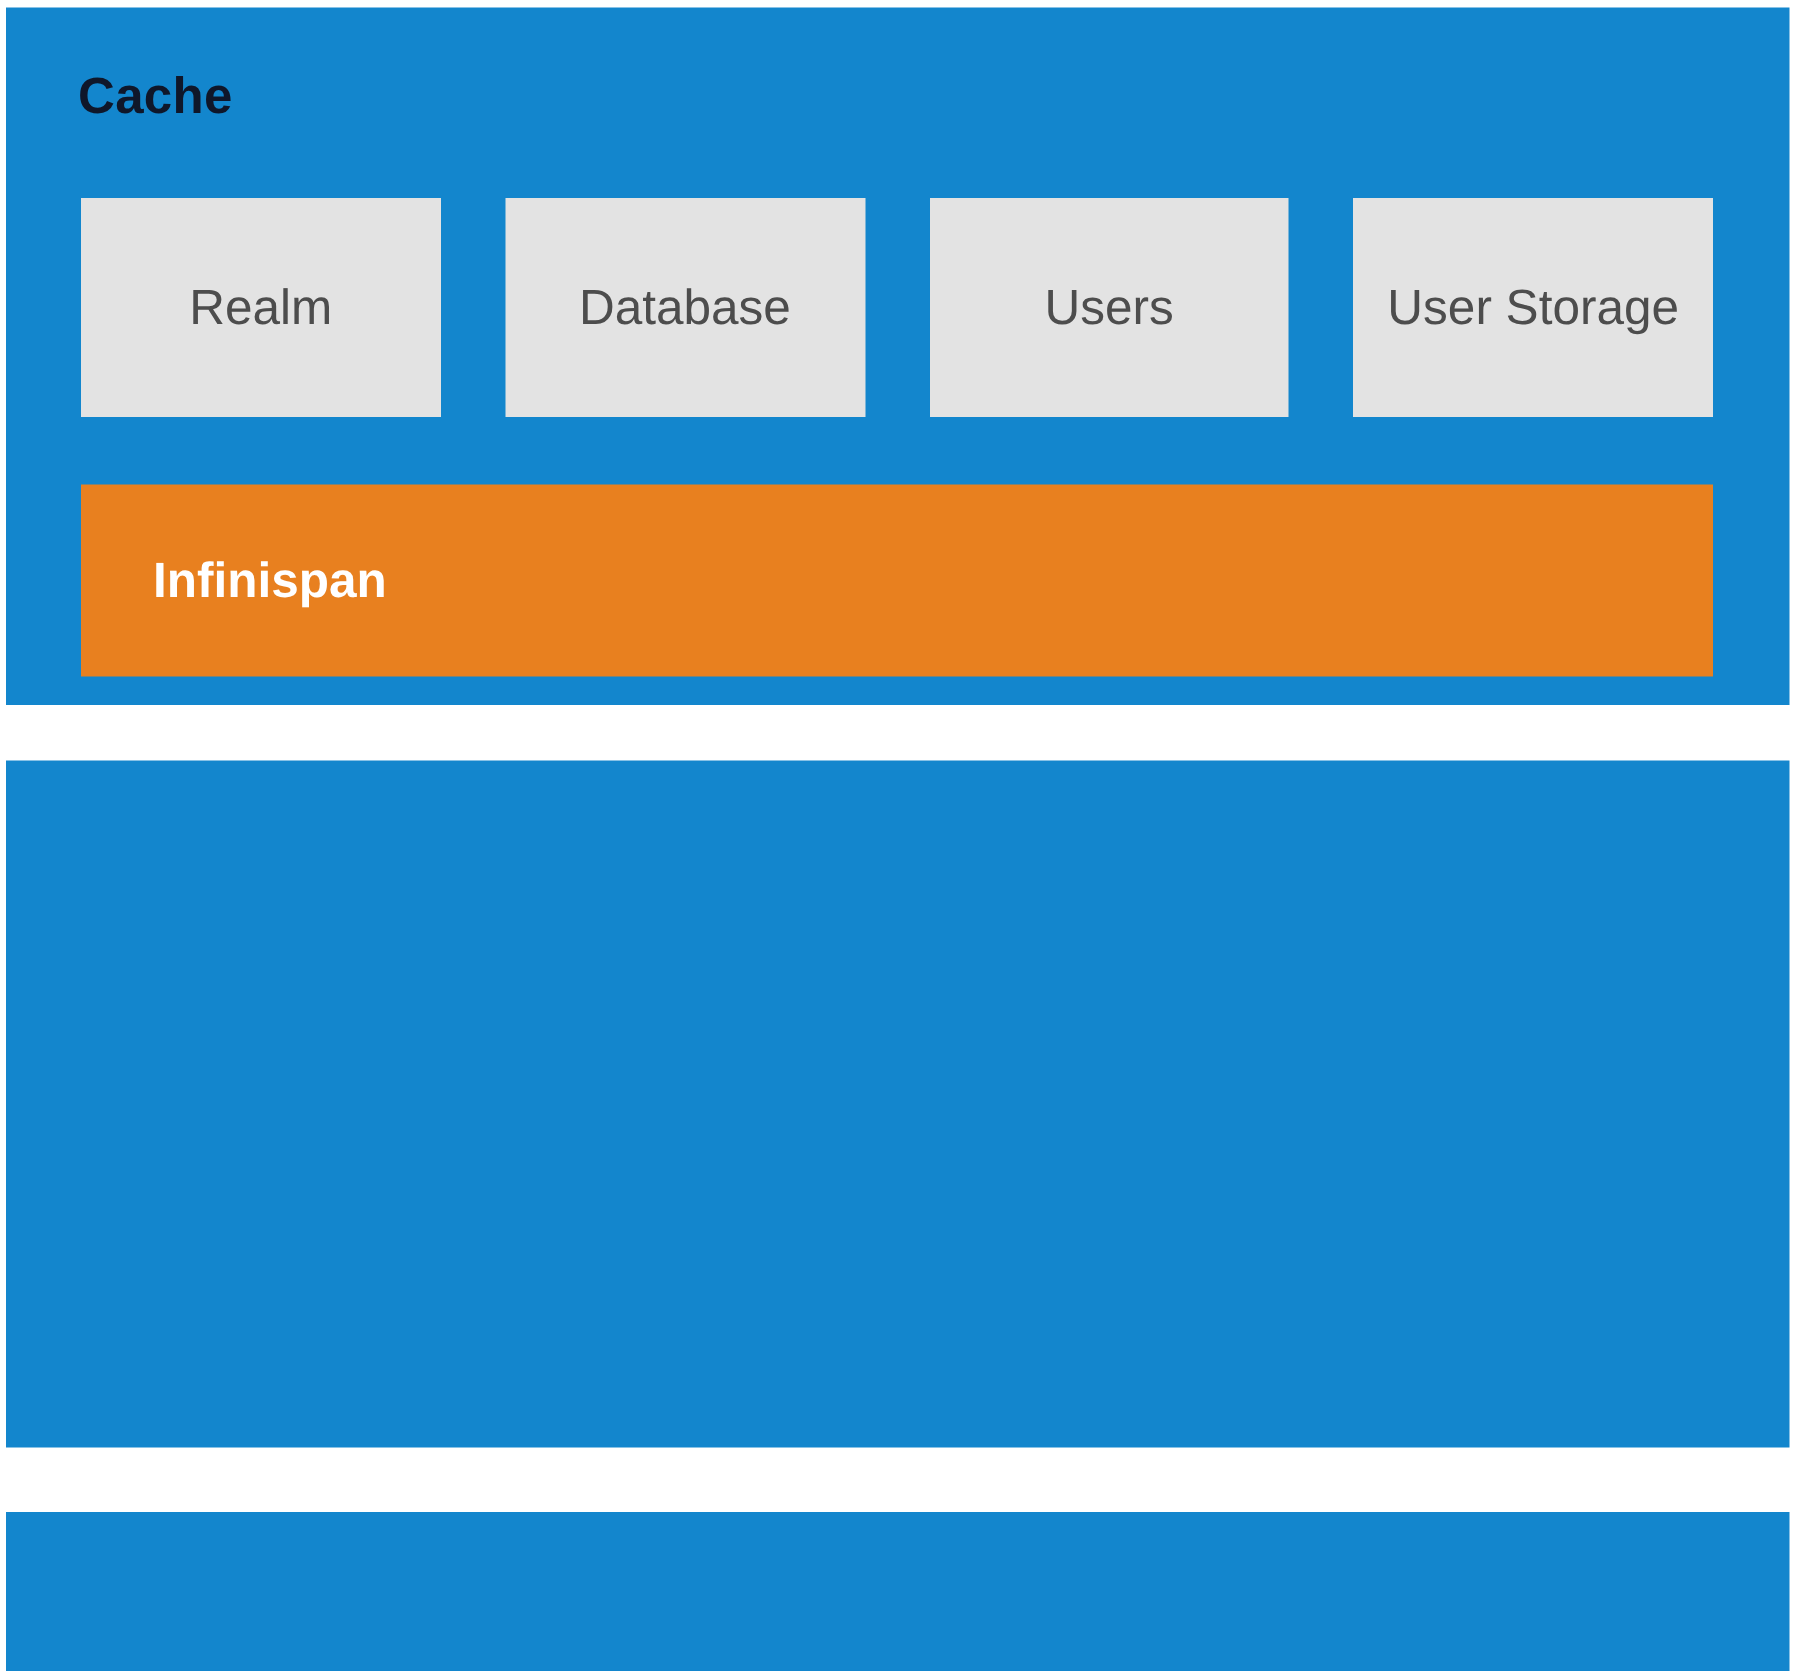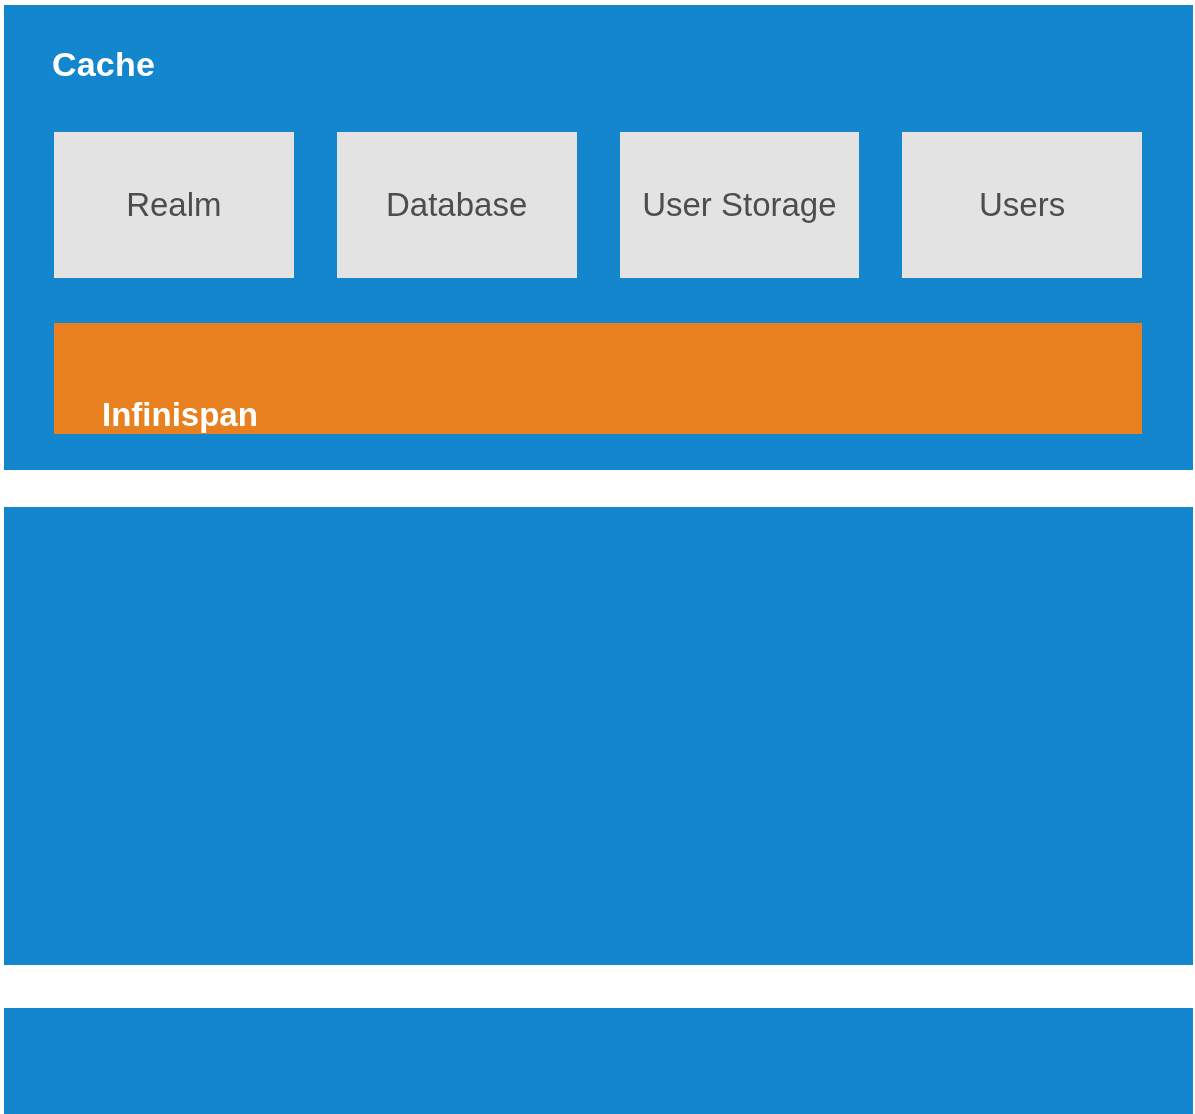--- a/index.html
+++ b/index.html
@@ -22,21 +22,21 @@
   .layer-panel {
     position: absolute;
     left: 4px;
     width: 1189px;
     background: #1386cd;
     box-sizing: border-box;
   }
   .layer-title {
     position: absolute;
     left: 48px;
-    color: #ffffff;
+    color: #0f172a;
     font-weight: bold;
     font-size: 34px;
     letter-spacing: 0.2px;
     line-height: 38px;
     white-space: nowrap;
   }
   .module-row {
     position: absolute;
     left: 50px;
     width: 1088px;
@@ -55,24 +55,24 @@
   .module-label {
     color: #4d4d4d;
     font-size: 33px;
     font-weight: normal;
     white-space: nowrap;
   }
   .impl-bar {
     position: absolute;
     left: 50px;
     width: 1088px;
-    height: 111px;
+    height: 128px;
     background: #e8801f;
     display: flex;
-    align-items: flex-end;
+    align-items: center;
     box-sizing: border-box;
   }
   .impl-label {
     color: #ffffff;
     font-weight: bold;
     font-size: 33px;
     padding-left: 48px;
     white-space: nowrap;
   }
 
@@ -98,24 +98,24 @@
     <div class="layer-title">Cache</div>
 
     <div class="module-row">
       <div class="module-box">
         <span class="module-label">Realm</span>
       </div>
       <div class="module-box">
         <span class="module-label">Database</span>
       </div>
       <div class="module-box">
-        <span class="module-label">User Storage</span>
+        <span class="module-label">Users</span>
       </div>
       <div class="module-box">
-        <span class="module-label">Users</span>
+        <span class="module-label">User Storage</span>
       </div>
     </div>
 
     <div class="impl-bar">
       <span class="impl-label">Infinispan</span>
     </div>
   </div>
 
   <div class="layer-panel" id="panel-database">
     <div class="layer-title">Database</div>

